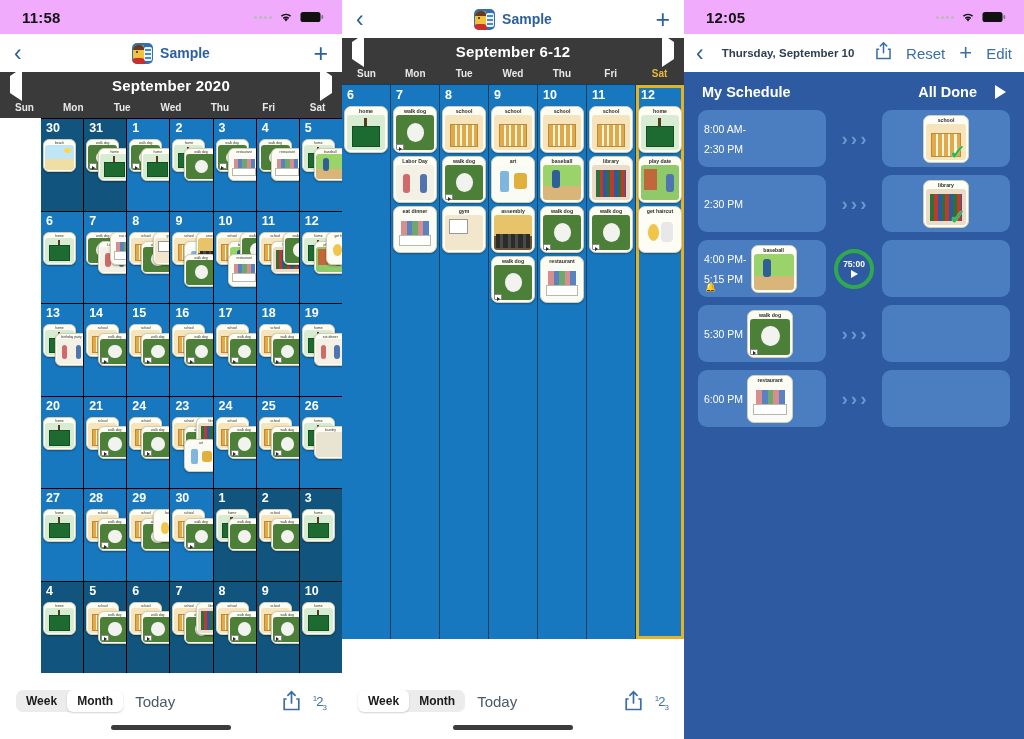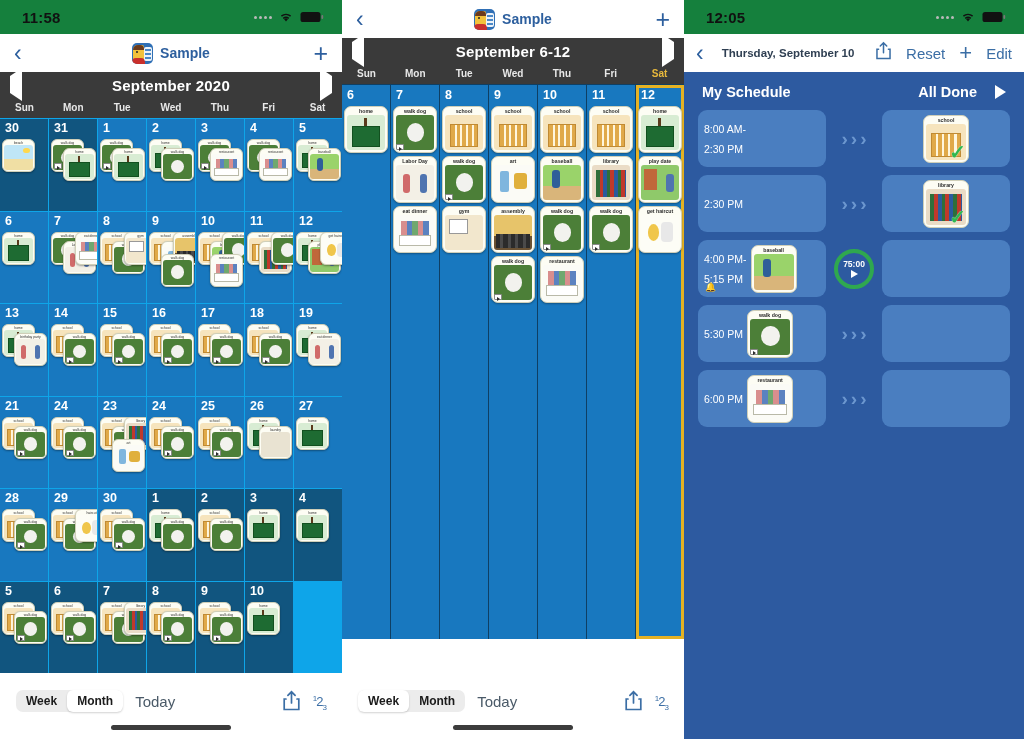--- a/index.html
+++ b/index.html
@@ -10,21 +10,21 @@
   }
   .screens { display:flex; width:1024px; height:739px; }
   .panel { position:relative; height:739px; background:#fff; overflow:hidden; }
   .panel.p1 { width:342px; }
   .panel.p2 { width:342px; }
   .panel.p3 { width:340px; }
 
   
   .statusbar {
     height:34px; display:flex; align-items:center;
-    padding:0 18px 0 22px; background:#15803d; position:relative;
+    padding:0 18px 0 22px; background:#f0abfc; position:relative;
   }
   .status-time { font-size:15px; font-weight:bold; color:#111; letter-spacing:.2px;}
   .status-right { margin-left:auto; display:flex; align-items:center; gap:6px; }
   .dots { display:flex; gap:2px; align-items:center; }
   .dots i { width:3px; height:3px; background:#b9b9b9; border-radius:50%; display:block;}
   .wifi svg, .batt svg { display:block; }
 
   
   .navbar { height:38px; display:flex; align-items:center; padding:0 14px; background:#fff; position:relative;}
   .back-chevron { color:#2d5f9e; font-size:23px; font-weight:300; line-height:1; cursor:pointer; }
@@ -62,22 +62,22 @@
   .tri.l { border-right:12px solid #fff; }
   .tri.r { border-left:12px solid #fff; }
 
   .dow-row { height:20px; background:#3a3a3a; display:flex; }
   .dow { flex:1; text-align:center; font-size:10px; font-weight:bold; color:#e8e8e8; line-height:20px;}
   .dow.sat-hl { color:#e8b93c; }
 
   
   .month-grid {
     height:555px; display:grid; grid-template-columns:repeat(7,1fr);
-    grid-template-rows:repeat(6,1fr); background:#0ea5e9;
-    gap:1px; padding-top:1px;
+    grid-template-rows:repeat(6,1fr); background:#000000;
+    gap:1px; padding-top:1px;margin-left:41px;
   }
   .mcell { background:#1878bf; position:relative; overflow:hidden; padding:3px 2px 0; }
   .mcell.other { background:#11557f; }
   .mcell .dnum { font-size:12.5px; font-weight:bold; color:#fff; line-height:13px; padding-left:3px;}
   .stack { position:relative; margin-top:4px; height:48px; }
   .pic {
     position:absolute; width:33px; height:33px; border-radius:6px;
     background:#fdfdf4; border:1px solid #cfcfb8; overflow:hidden;
     box-shadow:0 1px 2px rgba(0,0,0,.35);
   }
@@ -556,20 +556,29 @@
               <span class="cap">home</span>
               <span class="art a-home"></span>
             </div>
             <div class="pic" style="left: 12px; top: 9px; z-index: 2;">
               <span class="cap">eat dinner</span>
               <span class="art a-people"></span>
             </div>
           </div>
         </div>
         <div class="mcell">
+          <div class="dnum">20</div>
+          <div class="stack">
+            <div class="pic" style="left: 0px; top: 0px; z-index: 1;">
+              <span class="cap">home</span>
+              <span class="art a-home"></span>
+            </div>
+          </div>
+        </div>
+        <div class="mcell">
           <div class="dnum">21</div>
           <div class="stack">
             <div class="pic" style="left: 0px; top: 0px; z-index: 1;">
               <span class="cap">school</span>
               <span class="art a-school"></span>
             </div>
             <div class="pic" style="left: 12px; top: 9px; z-index: 2;">
               <span class="cap">walk dog</span>
               <span class="art a-dog"></span>
               <span class="vidbadge"></span>

